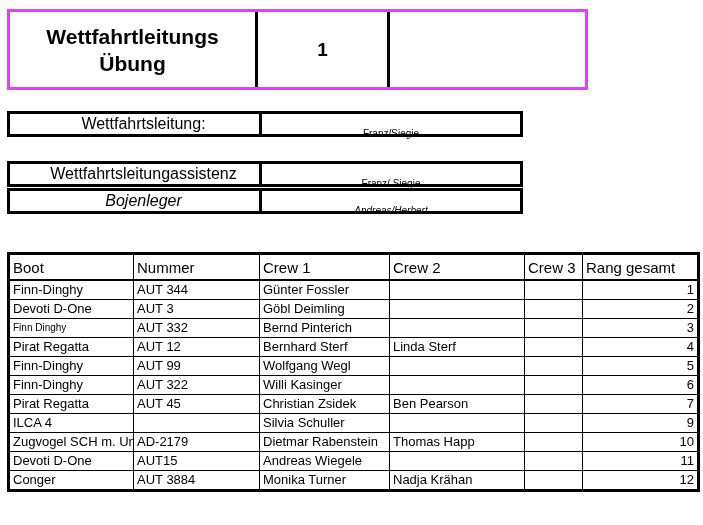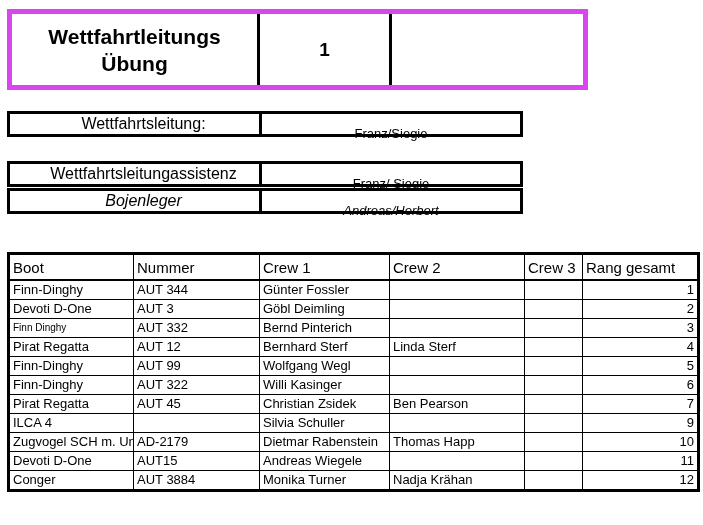--- a/index.html
+++ b/index.html
@@ -9,21 +9,21 @@
     color: #000000;
     font-family: "Liberation Sans", sans-serif;
     position: relative;
     overflow: hidden;
   }
 
   
   .title-box {
     position: absolute; left: 7px; top: 9px;
     width: 581px; height: 81px;
-    border: 5px solid #d946ef;
+    border: 3px solid #d946ef;
     box-sizing: border-box;
     display: flex;
   }
   .title-box .cell {
     box-sizing: border-box;
     display: flex; flex-direction: column;
     align-items: center; justify-content: center;
     text-align: center;
   }
   .cell-title { width: 248px; border-right: 3px solid #000; font-size: 21px; font-weight: bold; line-height: 27px; }
@@ -40,21 +40,21 @@
   }
   .official-box .label {
     width: 252px; border-right: 3px solid #000;
     box-sizing: border-box;
     display: flex; align-items: center; justify-content: center;
     font-size: 16px; white-space: nowrap; padding-left: 18px;
   }
   .official-box .value {
     flex: 1;
     display: flex; align-items: center; justify-content: center;
-    font-size: 13px; white-space: nowrap; margin-top: 19px;
+    font-size: 10px; white-space: nowrap; margin-top: 19px;
   }
   #official-0 { top: 111px; }
   #official-1 { top: 161px; }
   #official-2 { top: 188px; font-style: italic; }
 
   
   table.results {
     position: absolute; left: 7px; top: 252px;
     width: 690px;
     border-collapse: collapse;

